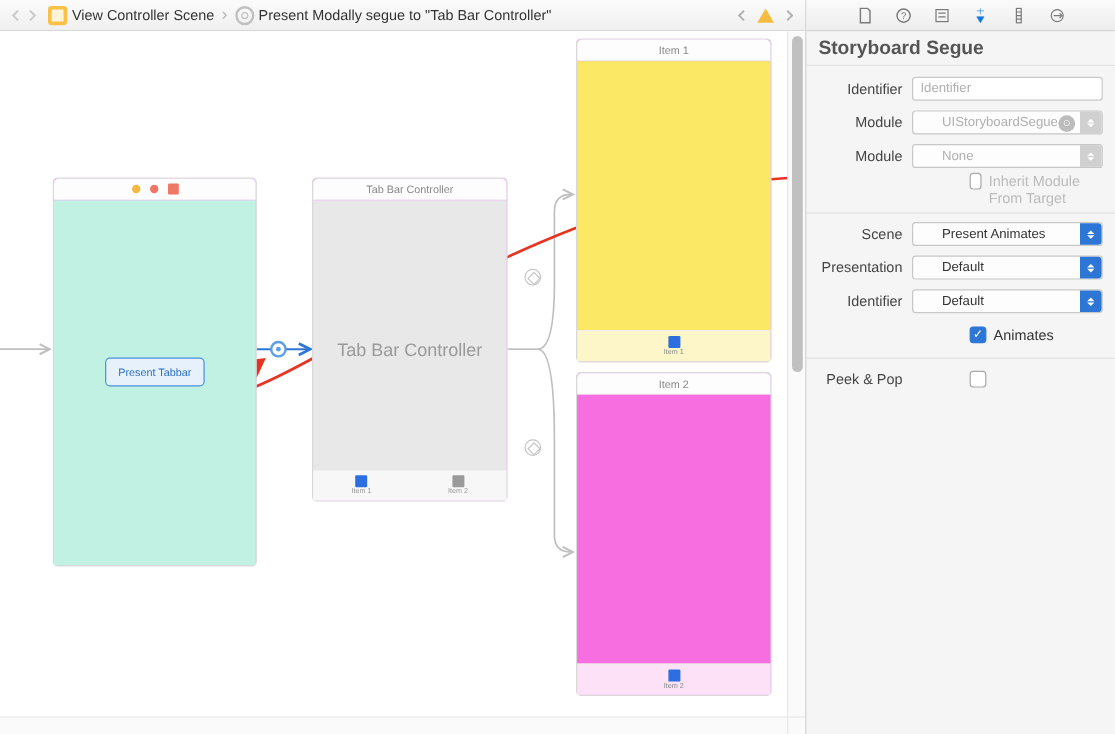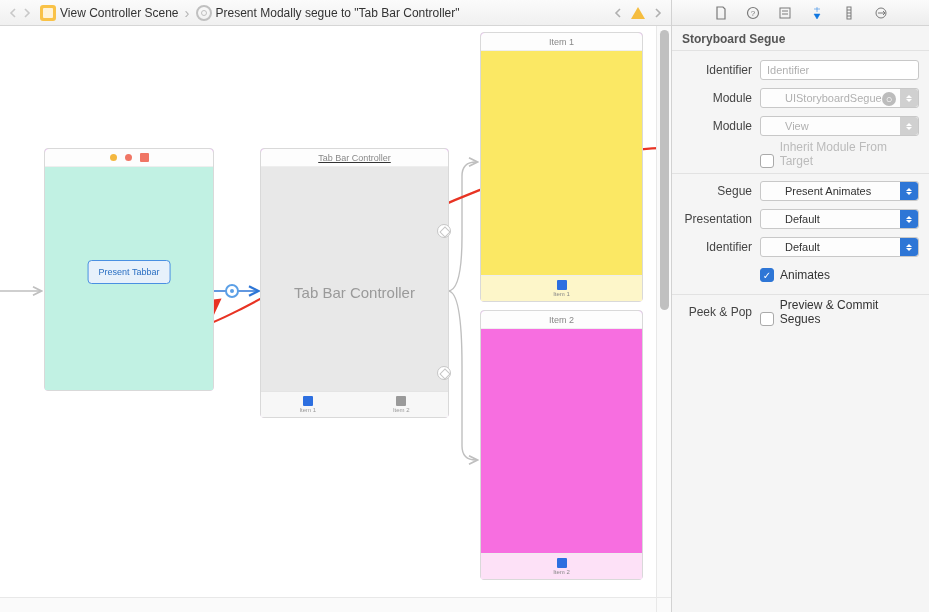--- a/index.html
+++ b/index.html
@@ -61,38 +61,38 @@
 
   
   .rel-node { position:absolute; width:14px; height:14px; border:1px solid #c6c6c6; border-radius:50%; background:#fff; }
   .rel-node::after{ content:""; position:absolute; left:3px; top:3px; width:6px; height:6px; border:1px solid #c6c6c6; transform: rotate(45deg); }
 
   
   .inspector { position:absolute; right:0; top:0; width:258px; height:612px; background:#f5f5f5; border-left:1px solid #d2d2d2; }
   .insp-tabs { height:26px; background:linear-gradient(#fbfbfb,#ededed); border-bottom:1px solid #d4d4d4; display:flex; align-items:center; justify-content:center; gap:16px;}
   .insp-tab { width:16px; height:16px; display:flex; align-items:center; justify-content:center; color:#7a7a7a; font-size:14px;}
   .insp-tab.active { color:#1077e0; }
-  .insp-header { padding:6px 10px 4px 10px; font-weight:600; color:#555; font-size:12px; border-bottom:1px solid #e2e2e2;}
+  .insp-header { padding:6px 10px 4px 10px; font-weight:600; color:#555; font-size:16px; border-bottom:1px solid #e2e2e2;}
 
   .form { padding: 2px 10px 10px 10px; }
   .row { display:flex; align-items:center; margin-top:6px; height:22px; }
   .row label { width:78px; text-align:right; padding-right:8px; color:#444; }
   .ctrl { flex:1; position:relative; }
   .textfield { width:100%; height:20px; border:1px solid #c8c8c8; border-radius:3px; padding:0 6px; font-size:11px; background:#fff;}
   .textfield::placeholder{color:#b0b0b0;}
   .combo { width:100%; height:20px; border:1px solid #c8c8c8; border-radius:3px; background:#fdfdfd; padding:0 20px 0 24px; font-size:11px; position:relative; display:flex; align-items:center;}
   .combo .caret { position:absolute; right:0; top:0; width:18px; height:100%; background:#2e76d6; border-radius:0 3px 3px 0; display:flex; flex-direction:column; align-items:center; justify-content:center; gap:1px;}
   .combo .caret::before, .combo .caret::after { content:""; width:0;height:0;border-left:3px solid transparent;border-right:3px solid transparent;}
   .combo .caret::before { border-bottom:3px solid #fff; }
   .combo .caret::after  { border-top:3px solid #fff; }
   .combo.grey .caret { background:#d0d0d0;}
   .combo.grey { color:#b0b0b0; }
   .class-row .xbtn { position:absolute; right:22px; top:3px; width:14px;height:14px; border-radius:50%; background:#bcbcbc; color:#fff; font-size:11px; line-height:14px; text-align:center;}
 
-  .checkbox { display:flex; align-items:flex-end; gap:6px; }
+  .checkbox { display:flex; align-items:flex-start; gap:6px;margin-left:48px; }
   .cb { width:14px; height:14px; border:1px solid #aaa; border-radius:3px; background:#fff; display:inline-flex; align-items:center; justify-content:center;}
   .cb.checked { background:#2e76d6; border-color:#2e76d6; color:#fff; font-size:10px;}
   .disabled-text{ color:#bbb; }
 
   .sep { height:1px; background:#e2e2e2; margin:8px -10px 4px -10px;}
 </style>
 </head>
 <body>
 
 <div class="jumpbar">
@@ -154,36 +154,36 @@
       <line x1="214" y1="265" x2="257" y2="265" stroke="#2e76d6" stroke-width="1.6" marker-end="url(#bah)"></line>
 
       <path d="M423 265 L448 265" stroke="#bfbfbf" stroke-width="1.4" fill="none"></path>
       <path d="M448 265 Q462 265 462 210 L462 150 Q462 136 476 136" stroke="#bfbfbf" stroke-width="1.4" fill="none" marker-end="url(#gah)"></path>
       <path d="M448 265 Q462 265 462 340 L462 420 Q462 434 476 434" stroke="#bfbfbf" stroke-width="1.4" fill="none" marker-end="url(#gah)"></path>
 
       <path d="M166 279 C 150 390, 430 110, 695 122" stroke="#e83323" stroke-width="2.2" fill="none" marker-end="url(#rah)"></path>
       <path d="M166 279 C 150 350, 170 310, 218 275" stroke="#e83323" stroke-width="2.2" fill="none" marker-end="url(#rah)"></path>
     </svg>
 
-    <div class="scene vc1" style="left:44px; top:122px; width:170px; height:243px;">
+    <div class="scene vc1" style="left:44px; top:122px; width:170px; height:324px;">
       <div class="titlebar">
         <span class="dots">
             <span class="dot y"></span>
             <span class="dot r"></span>
             <span class="dot s"></span>
           </span>
       </div>
       <div class="body">
         <button class="pt-btn">Present Tabbar</button>
       </div>
     </div>
 
     <div class="segue-marker" style="left:225px; top:258px;"></div>
 
-    <div class="scene tbc" style="left:260px; top:122px; width:189px; height:270px;text-decoration:underline;">
+    <div class="scene tbc" style="left:260px; top:122px; width:163px; height:270px;">
       <div class="titlebar">Tab Bar Controller</div>
       <div class="body">
         <span class="tbc-text">Tab Bar Controller</span>
         <div class="tbc-tabbar">
           <div class="tbc-tab">
               <span class="tico" style="background:#2d6fe0;"></span>
               <span>Item 1</span>
             </div>
           <div class="tbc-tab">
               <span class="tico" style="background:#9a9a9a;"></span>
@@ -282,37 +282,37 @@
           <span>UIStoryboardSegue</span>
           <span class="xbtn">○</span>
           <span class="caret"></span>
         </div>
       </div>
     </div>
     <div class="row">
       <label>Module</label>
       <div class="ctrl">
         <div class="combo grey">
-          <span>View</span>
+          <span>None</span>
           <span class="caret" style="background:#d0d0d0;"></span>
         </div>
       </div>
     </div>
     <div class="row">
       <label></label>
       <div class="ctrl checkbox">
         <span class="cb"></span>
         <span class="disabled-text">Inherit Module From Target</span>
       </div>
     </div>
 
     <div class="sep"></div>
 
     <div class="row">
-      <label>Segue</label>
+      <label>Scene</label>
       <div class="ctrl">
         <div class="combo">
           <span>Present Animates</span>
           <span class="caret"></span>
         </div>
       </div>
     </div>
     <div class="row">
       <label>Presentation</label>
       <div class="ctrl">
@@ -338,17 +338,16 @@
         <span>Animates</span>
       </div>
     </div>
 
     <div class="sep"></div>
 
     <div class="row">
       <label>Peek &amp; Pop</label>
       <div class="ctrl checkbox">
         <span class="cb"></span>
-        <span>Preview &amp; Commit Segues</span>
       </div>
     </div>
   </div>
 </div>
 
 </body></html>

